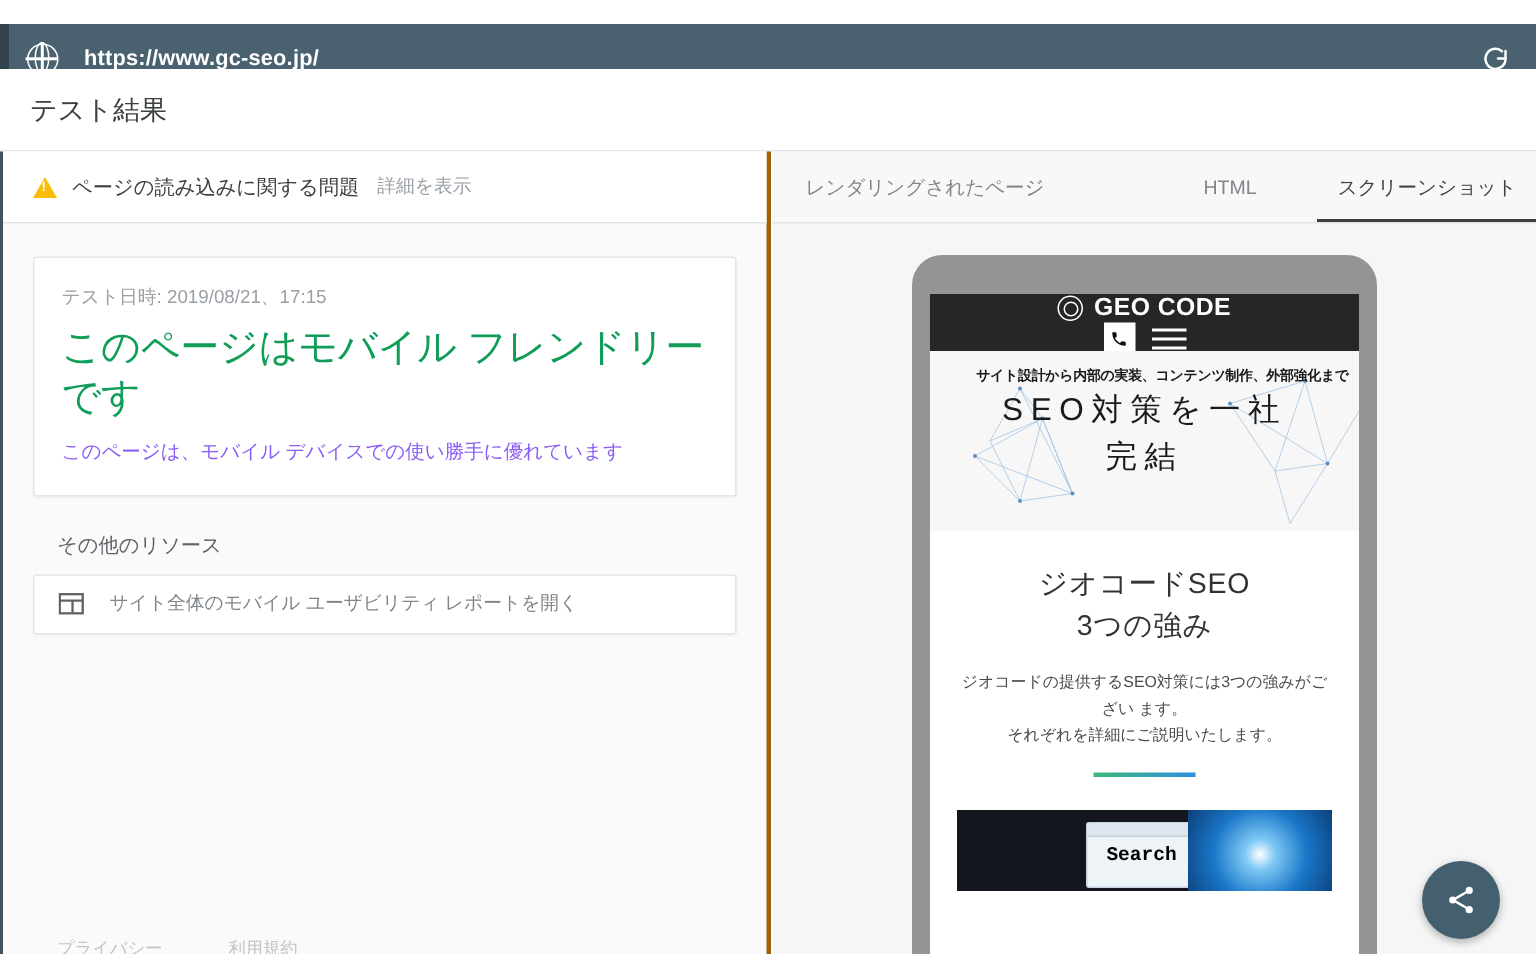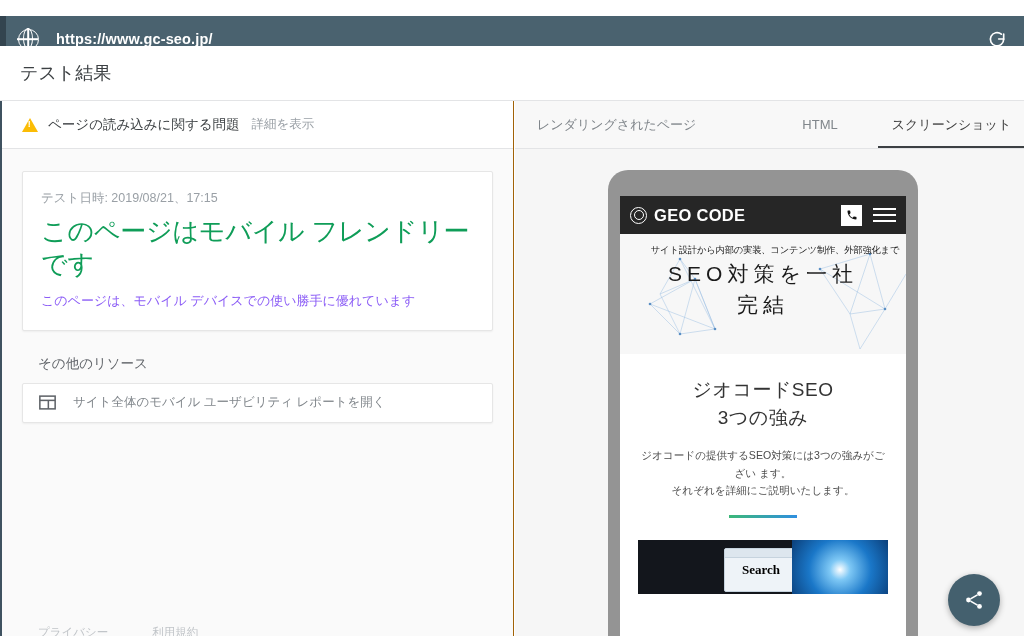--- a/index.html
+++ b/index.html
@@ -47,21 +47,21 @@
   .titlebar {
     position:absolute; left:0; top:46px; width:1024px; height:55px;
     background:#ffffff; border-bottom:1px solid #e3e4e6;
     display:flex; align-items:center;
   }
   .page-title { margin-left: 20px; font-size: 18px; color: #3c4043; font-weight: 400; }
 
   
   .left-pane {
     position:absolute; left:0; top:101px; width:514px; height:535px;
-    background:#fafafa; border-right:1px solid #a16207;
+    background:#fafafa; border-right:3px solid #a16207;
     border-left: 2px solid #3f5260;
   }
   .right-pane {
     position:absolute; left:515px; top:101px; width:509px; height:535px;
     background:#f6f6f6;
   }
 
   
   .warn-strip {
     height: 48px; background:#ffffff; border-bottom:1px solid #e3e4e6;
@@ -115,21 +115,21 @@
   .phone {
     position:absolute; left: 608px; top: 170px; width: 310px; height: 466px;
     background:#949494; border-radius: 20px 20px 0 0;
     padding: 26px 12px 0 12px;
   }
   .phone-screen {
     width: 286px; height: 440px; background:#ffffff; overflow:hidden; position:relative;
   }
   .ph-header {
     height: 38px; background:#262626; display:flex; align-items:center;
-    padding: 0 10px; justify-content: space-between;
+    padding: 0 10px; justify-content: space-between; flex-direction: column;
   }
   .ph-brand { display:flex; align-items:center; gap:7px; }
   .ph-logo {
     width:17px; height:17px; border-radius:50%; border:1.8px solid #fff; position:relative;
   }
   .ph-logo::after {
     content:""; position:absolute; left:50%; top:50%; transform:translate(-50%,-50%);
     width:8px; height:8px; border-radius:50%; border:1.3px solid #fff;
   }
   .ph-brandname {
@@ -139,21 +139,21 @@
   .ph-phonebox {
     width:21px; height:21px; background:#fff; display:flex; align-items:center;
     justify-content:center;
   }
   .ph-burger { display:flex; flex-direction:column; gap:4px; width:23px; }
   .ph-burger i { display:block; height:2px; background:#fff; }
 
   .ph-hero { position:relative; height: 120px; background:#f7f7f7; overflow:hidden; }
   .ph-hero svg.net { position:absolute; inset:0; width:100%; height:100%; }
   .ph-hero-inner { position:relative; text-align:center; padding-top:10px; }
-  .hero-kicker { font-size:9.3px; color:#1a1a1a; font-weight:400; letter-spacing:-.2px;margin-left:24px; }
+  .hero-kicker { font-size:9.3px; color:#1a1a1a; font-weight:700; letter-spacing:-.2px;margin-left:24px; }
   .hero-title {
     font-size:21px; color:#1a1a1a; font-weight:500; letter-spacing:5px;
     line-height:1.35; margin-top:3px;
   }
 
   .ph-sec { padding: 22px 18px 0 18px; text-align:center; }
   .sec-h { font-size:19px; color:#333; line-height:1.45; font-weight:400; letter-spacing:.5px;}
   .sec-p {
     font-size:10.6px; color:#4a4a4a; line-height:1.65; margin-top:16px; text-align:center;
   }
@@ -177,21 +177,21 @@
   .merit-m { top:4px; font-size:11px; letter-spacing:.5px; }
   .merit-n { top:17px; font-size:21px; -webkit-text-stroke:.6px #1b1b1b; }
   .merit-dark { flex:1; background:#13161c; position:relative; }
   .merit-search {
     width:74px; background:#eef3f8; border:1px solid #c6d3de; border-radius:2px;
     position:absolute; left:86px; top:8px; height:44px;
   }
   .merit-search .bar { height:9px; background:#dde6ee; border-bottom:1px solid #c6d3de; }
   .merit-search .txt {
     text-align:center; font-size:13px; font-weight:700; margin-top:4px;
-    font-family:Liberation Serif, serif;
+    font-family:Liberation Mono, monospace;
   }
   .merit-blue {
     position:absolute; right:0; top:0; width:96px; height:54px;
     background: radial-gradient(circle at 50% 55%, #ffffff 0%, #7ec8f5 18%, #1a77c8 55%, #0b3f7a 100%);
   }
 
   
   .fab {
     position:absolute; right: 24px; bottom: 10px; width:52px; height:52px;
     border-radius:50%; background:#44606e; display:flex; align-items:center;

